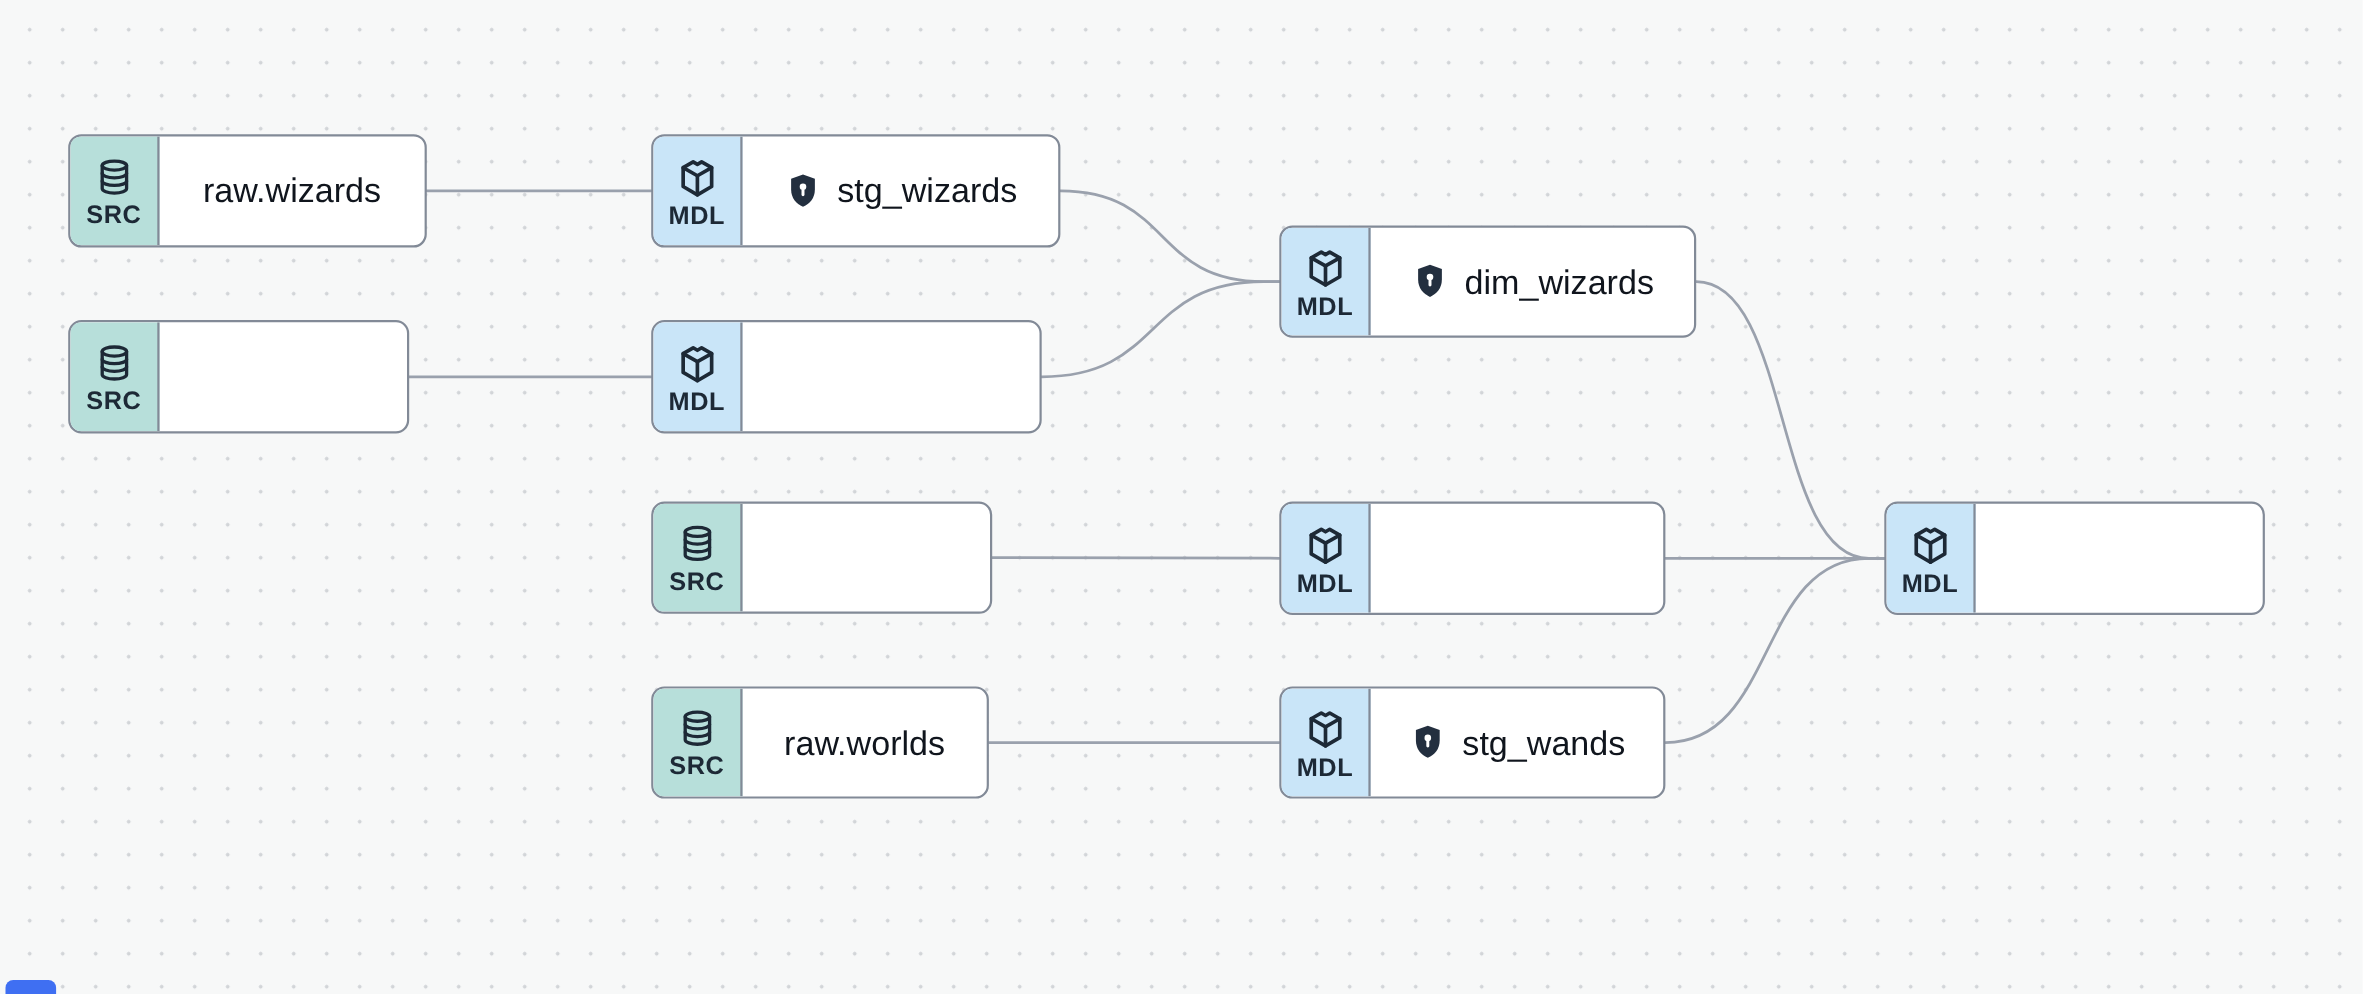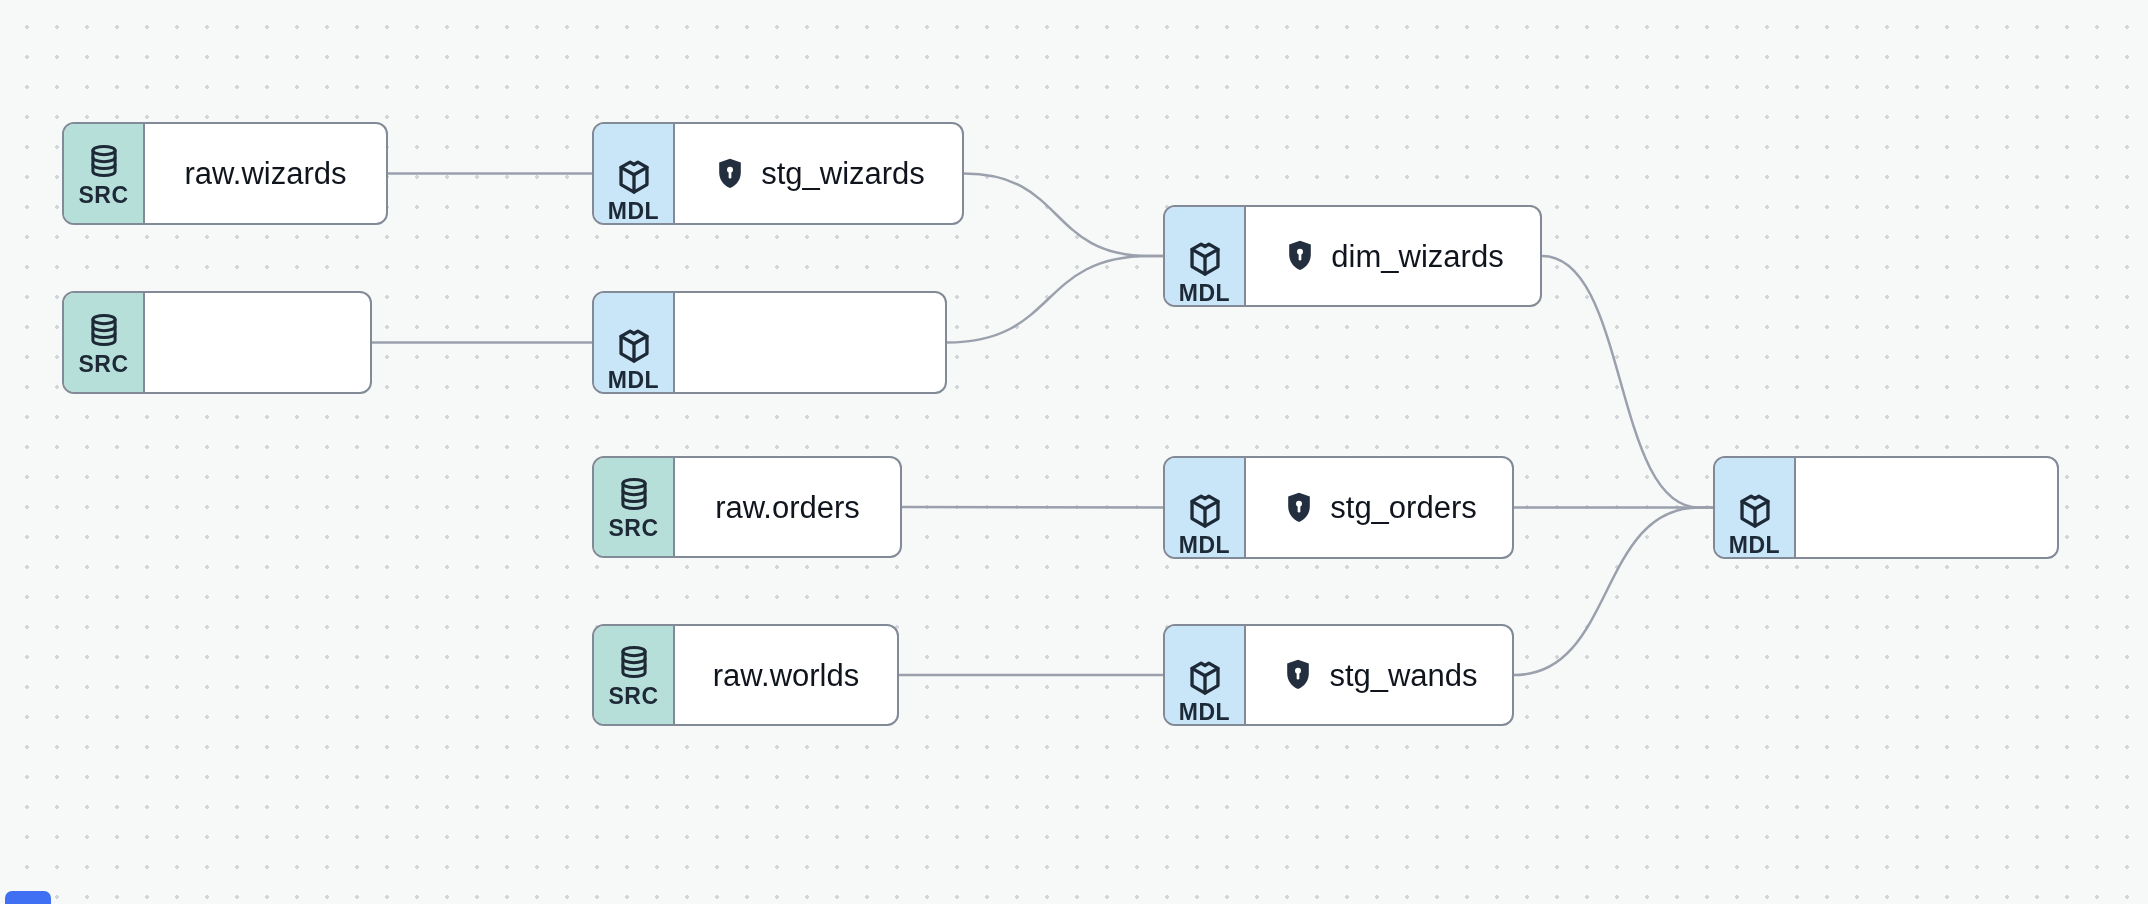--- a/index.html
+++ b/index.html
@@ -19,21 +19,21 @@
   .node{
     position:absolute;display:flex;box-sizing:border-box;
     background:#ffffff;border:2px solid #828a97;border-radius:12px;
     overflow:hidden;cursor:pointer;
   }
   .badge{
     flex:0 0 79px;display:flex;flex-direction:column;align-items:center;
     justify-content:center;gap:3px;border-right:2px solid #828a97;
   }
   .node.source .badge{background:#b7dfda;}
-  .node.model  .badge{background:#c9e5f8;justify-content:flex-end;}
+  .node.model  .badge{background:#c9e5f8;}
   .badge-label{
     font-size:23px;font-weight:600;color:#1d2936;letter-spacing:.5px;line-height:1;
   }
   .badge .icon svg{display:block;}
   .body{
     flex:1;display:flex;align-items:center;justify-content:center;
     gap:13px;padding:0 12px;min-width:0;
   }
   .node-label{
     font-size:31px;font-weight:400;color:#10151d;white-space:nowrap;line-height:1;
@@ -150,81 +150,68 @@
           <span class="icon">
             <svg width="38" height="40" viewBox="0 0 24 24" stroke="#1d2936" stroke-width="1.9" fill="none" stroke-linecap="round" stroke-linejoin="round">
               <ellipse cx="12" cy="5.4" rx="7" ry="2.6"></ellipse>
               <path d="M5 5.4v13.2c0 1.44 3.13 2.6 7 2.6s7-1.16 7-2.6V5.4"></path>
               <path d="M5 9.8c0 1.44 3.13 2.6 7 2.6s7-1.16 7-2.6"></path>
               <path d="M5 14.2c0 1.44 3.13 2.6 7 2.6s7-1.16 7-2.6"></path>
             </svg>
           </span>
           <span class="badge-label">SRC</span>
         </div>
-        <div class="body">
-          <span class="node-label">raw.orders</span>
-        </div>
       </div>
       <div class="node model" style="left: 1163px; top: 456px; width: 351px; height: 103px;">
+        <div class="badge">
+          <span class="icon">
+            <svg width="42" height="42" viewBox="0 0 24 24" stroke="#1d2936" stroke-width="1.9" fill="none" stroke-linecap="round" stroke-linejoin="round">
+              <path d="M9.8 4.1 4.6 7.1 v9.8 L12 21.2 l7.4 -4.3 V7.1 L14.2 4.1 12 5.4 Z"></path>
+              <path d="M4.6 7.1 12 11.3 19.4 7.1"></path>
+              <path d="M12 11.3 V21.2"></path>
+            </svg>
+          </span>
+          <span class="badge-label">MDL</span>
+        </div>
+      </div>
+      <div class="node source" style="left: 592px; top: 624px; width: 307px; height: 102px;">
+        <div class="badge">
+          <span class="icon">
+            <svg width="38" height="40" viewBox="0 0 24 24" stroke="#1d2936" stroke-width="1.9" fill="none" stroke-linecap="round" stroke-linejoin="round">
+              <ellipse cx="12" cy="5.4" rx="7" ry="2.6"></ellipse>
+              <path d="M5 5.4v13.2c0 1.44 3.13 2.6 7 2.6s7-1.16 7-2.6V5.4"></path>
+              <path d="M5 9.8c0 1.44 3.13 2.6 7 2.6s7-1.16 7-2.6"></path>
+              <path d="M5 14.2c0 1.44 3.13 2.6 7 2.6s7-1.16 7-2.6"></path>
+            </svg>
+          </span>
+          <span class="badge-label">SRC</span>
+        </div>
+        <div class="body">
+          <span class="node-label">raw.worlds</span>
+        </div>
+      </div>
+      <div class="node model" style="left: 1163px; top: 624px; width: 351px; height: 102px;">
         <div class="badge">
           <span class="icon">
             <svg width="42" height="42" viewBox="0 0 24 24" stroke="#1d2936" stroke-width="1.9" fill="none" stroke-linecap="round" stroke-linejoin="round">
               <path d="M9.8 4.1 4.6 7.1 v9.8 L12 21.2 l7.4 -4.3 V7.1 L14.2 4.1 12 5.4 Z"></path>
               <path d="M4.6 7.1 12 11.3 19.4 7.1"></path>
               <path d="M12 11.3 V21.2"></path>
             </svg>
           </span>
           <span class="badge-label">MDL</span>
         </div>
         <div class="body">
           <span class="shield-wrap">
             <svg width="36" height="40" viewBox="0 0 24 24">
               <path fill="#232f3f" d="M12 1.8 19.2 4.4 V10.8 C19.2 15.9 16.2 19.6 12 21.3 C7.8 19.6 4.8 15.9 4.8 10.8 V4.4 Z"></path>
               <circle cx="12" cy="9.2" r="2" fill="#ffffff"></circle>
               <rect x="11.1" y="10.2" width="1.8" height="4.8" rx="0.9" fill="#ffffff"></rect>
             </svg>
           </span>
-          <span class="node-label">stg_orders</span>
-        </div>
-      </div>
-      <div class="node source" style="left: 592px; top: 624px; width: 307px; height: 102px;">
-        <div class="badge">
-          <span class="icon">
-            <svg width="38" height="40" viewBox="0 0 24 24" stroke="#1d2936" stroke-width="1.9" fill="none" stroke-linecap="round" stroke-linejoin="round">
-              <ellipse cx="12" cy="5.4" rx="7" ry="2.6"></ellipse>
-              <path d="M5 5.4v13.2c0 1.44 3.13 2.6 7 2.6s7-1.16 7-2.6V5.4"></path>
-              <path d="M5 9.8c0 1.44 3.13 2.6 7 2.6s7-1.16 7-2.6"></path>
-              <path d="M5 14.2c0 1.44 3.13 2.6 7 2.6s7-1.16 7-2.6"></path>
-            </svg>
-          </span>
-          <span class="badge-label">SRC</span>
-        </div>
-        <div class="body">
-          <span class="node-label">raw.worlds</span>
-        </div>
-      </div>
-      <div class="node model" style="left: 1163px; top: 624px; width: 351px; height: 102px;">
-        <div class="badge">
-          <span class="icon">
-            <svg width="42" height="42" viewBox="0 0 24 24" stroke="#1d2936" stroke-width="1.9" fill="none" stroke-linecap="round" stroke-linejoin="round">
-              <path d="M9.8 4.1 4.6 7.1 v9.8 L12 21.2 l7.4 -4.3 V7.1 L14.2 4.1 12 5.4 Z"></path>
-              <path d="M4.6 7.1 12 11.3 19.4 7.1"></path>
-              <path d="M12 11.3 V21.2"></path>
-            </svg>
-          </span>
-          <span class="badge-label">MDL</span>
-        </div>
-        <div class="body">
-          <span class="shield-wrap">
-            <svg width="36" height="40" viewBox="0 0 24 24">
-              <path fill="#232f3f" d="M12 1.8 19.2 4.4 V10.8 C19.2 15.9 16.2 19.6 12 21.3 C7.8 19.6 4.8 15.9 4.8 10.8 V4.4 Z"></path>
-              <circle cx="12" cy="9.2" r="2" fill="#ffffff"></circle>
-              <rect x="11.1" y="10.2" width="1.8" height="4.8" rx="0.9" fill="#ffffff"></rect>
-            </svg>
-          </span>
           <span class="node-label">stg_wands</span>
         </div>
       </div>
       <div class="node model" style="left: 1713px; top: 456px; width: 346px; height: 103px;">
         <div class="badge">
           <span class="icon">
             <svg width="42" height="42" viewBox="0 0 24 24" stroke="#1d2936" stroke-width="1.9" fill="none" stroke-linecap="round" stroke-linejoin="round">
               <path d="M9.8 4.1 4.6 7.1 v9.8 L12 21.2 l7.4 -4.3 V7.1 L14.2 4.1 12 5.4 Z"></path>
               <path d="M4.6 7.1 12 11.3 19.4 7.1"></path>
               <path d="M12 11.3 V21.2"></path>

